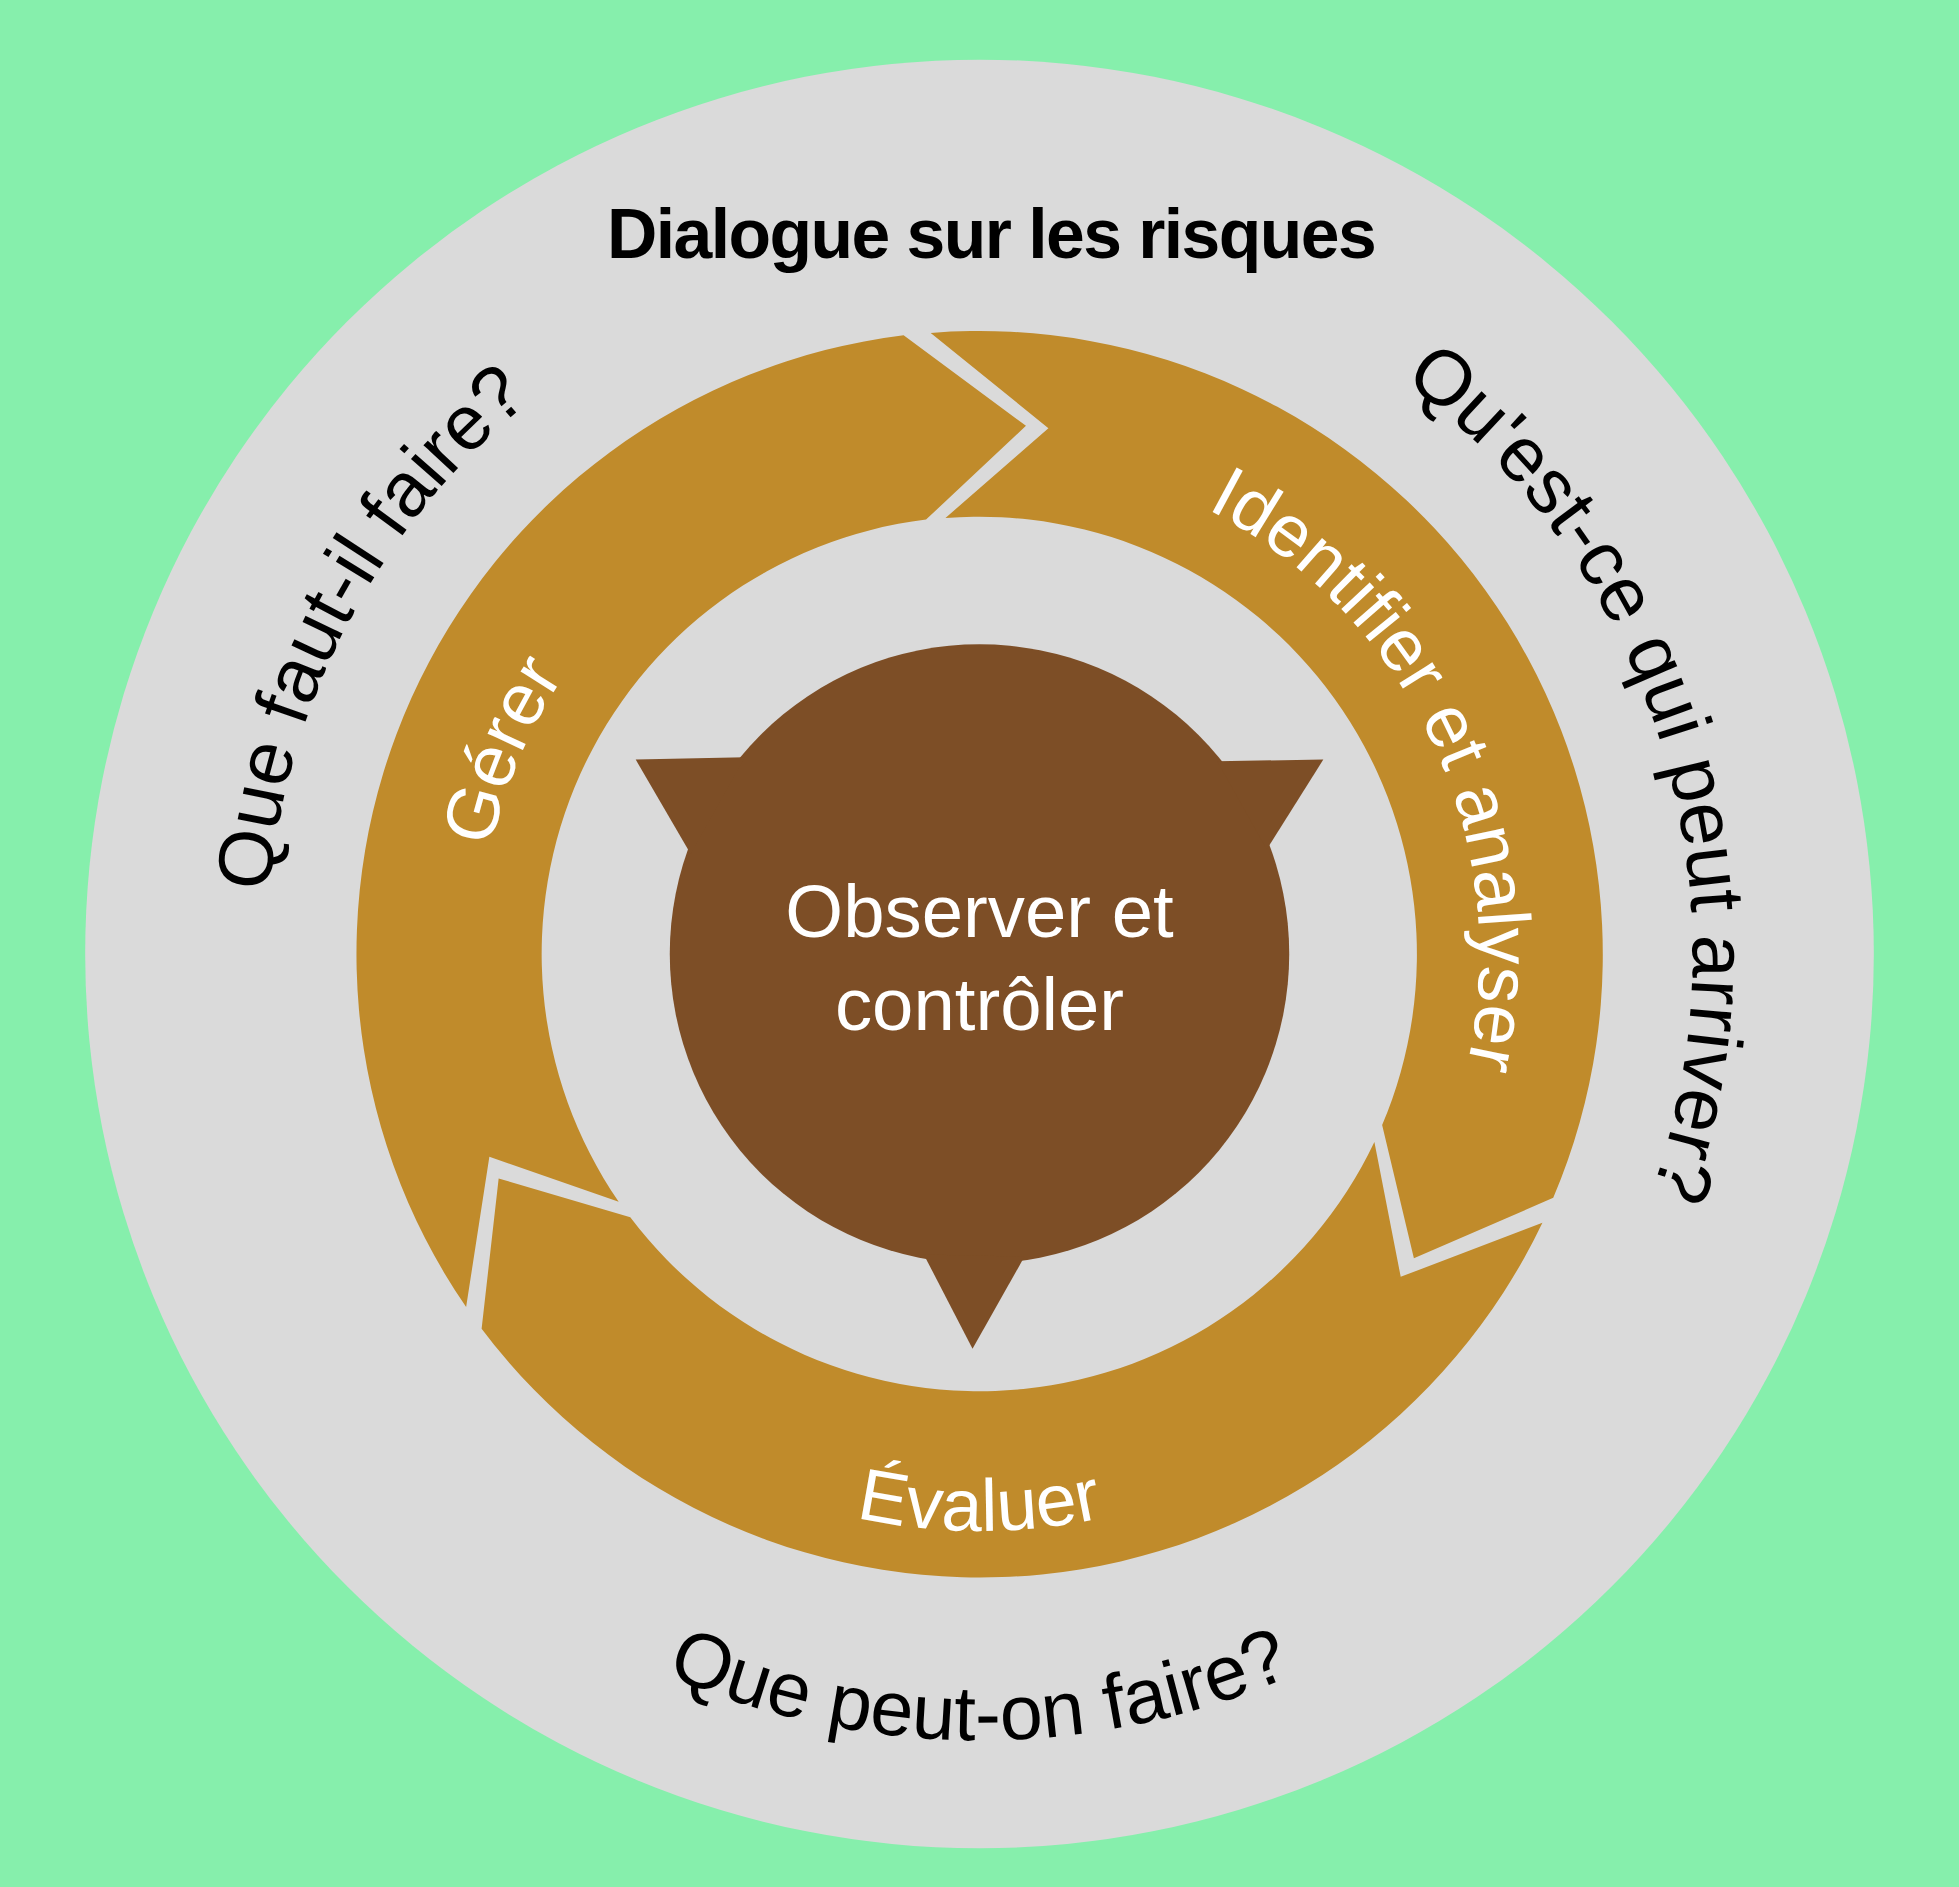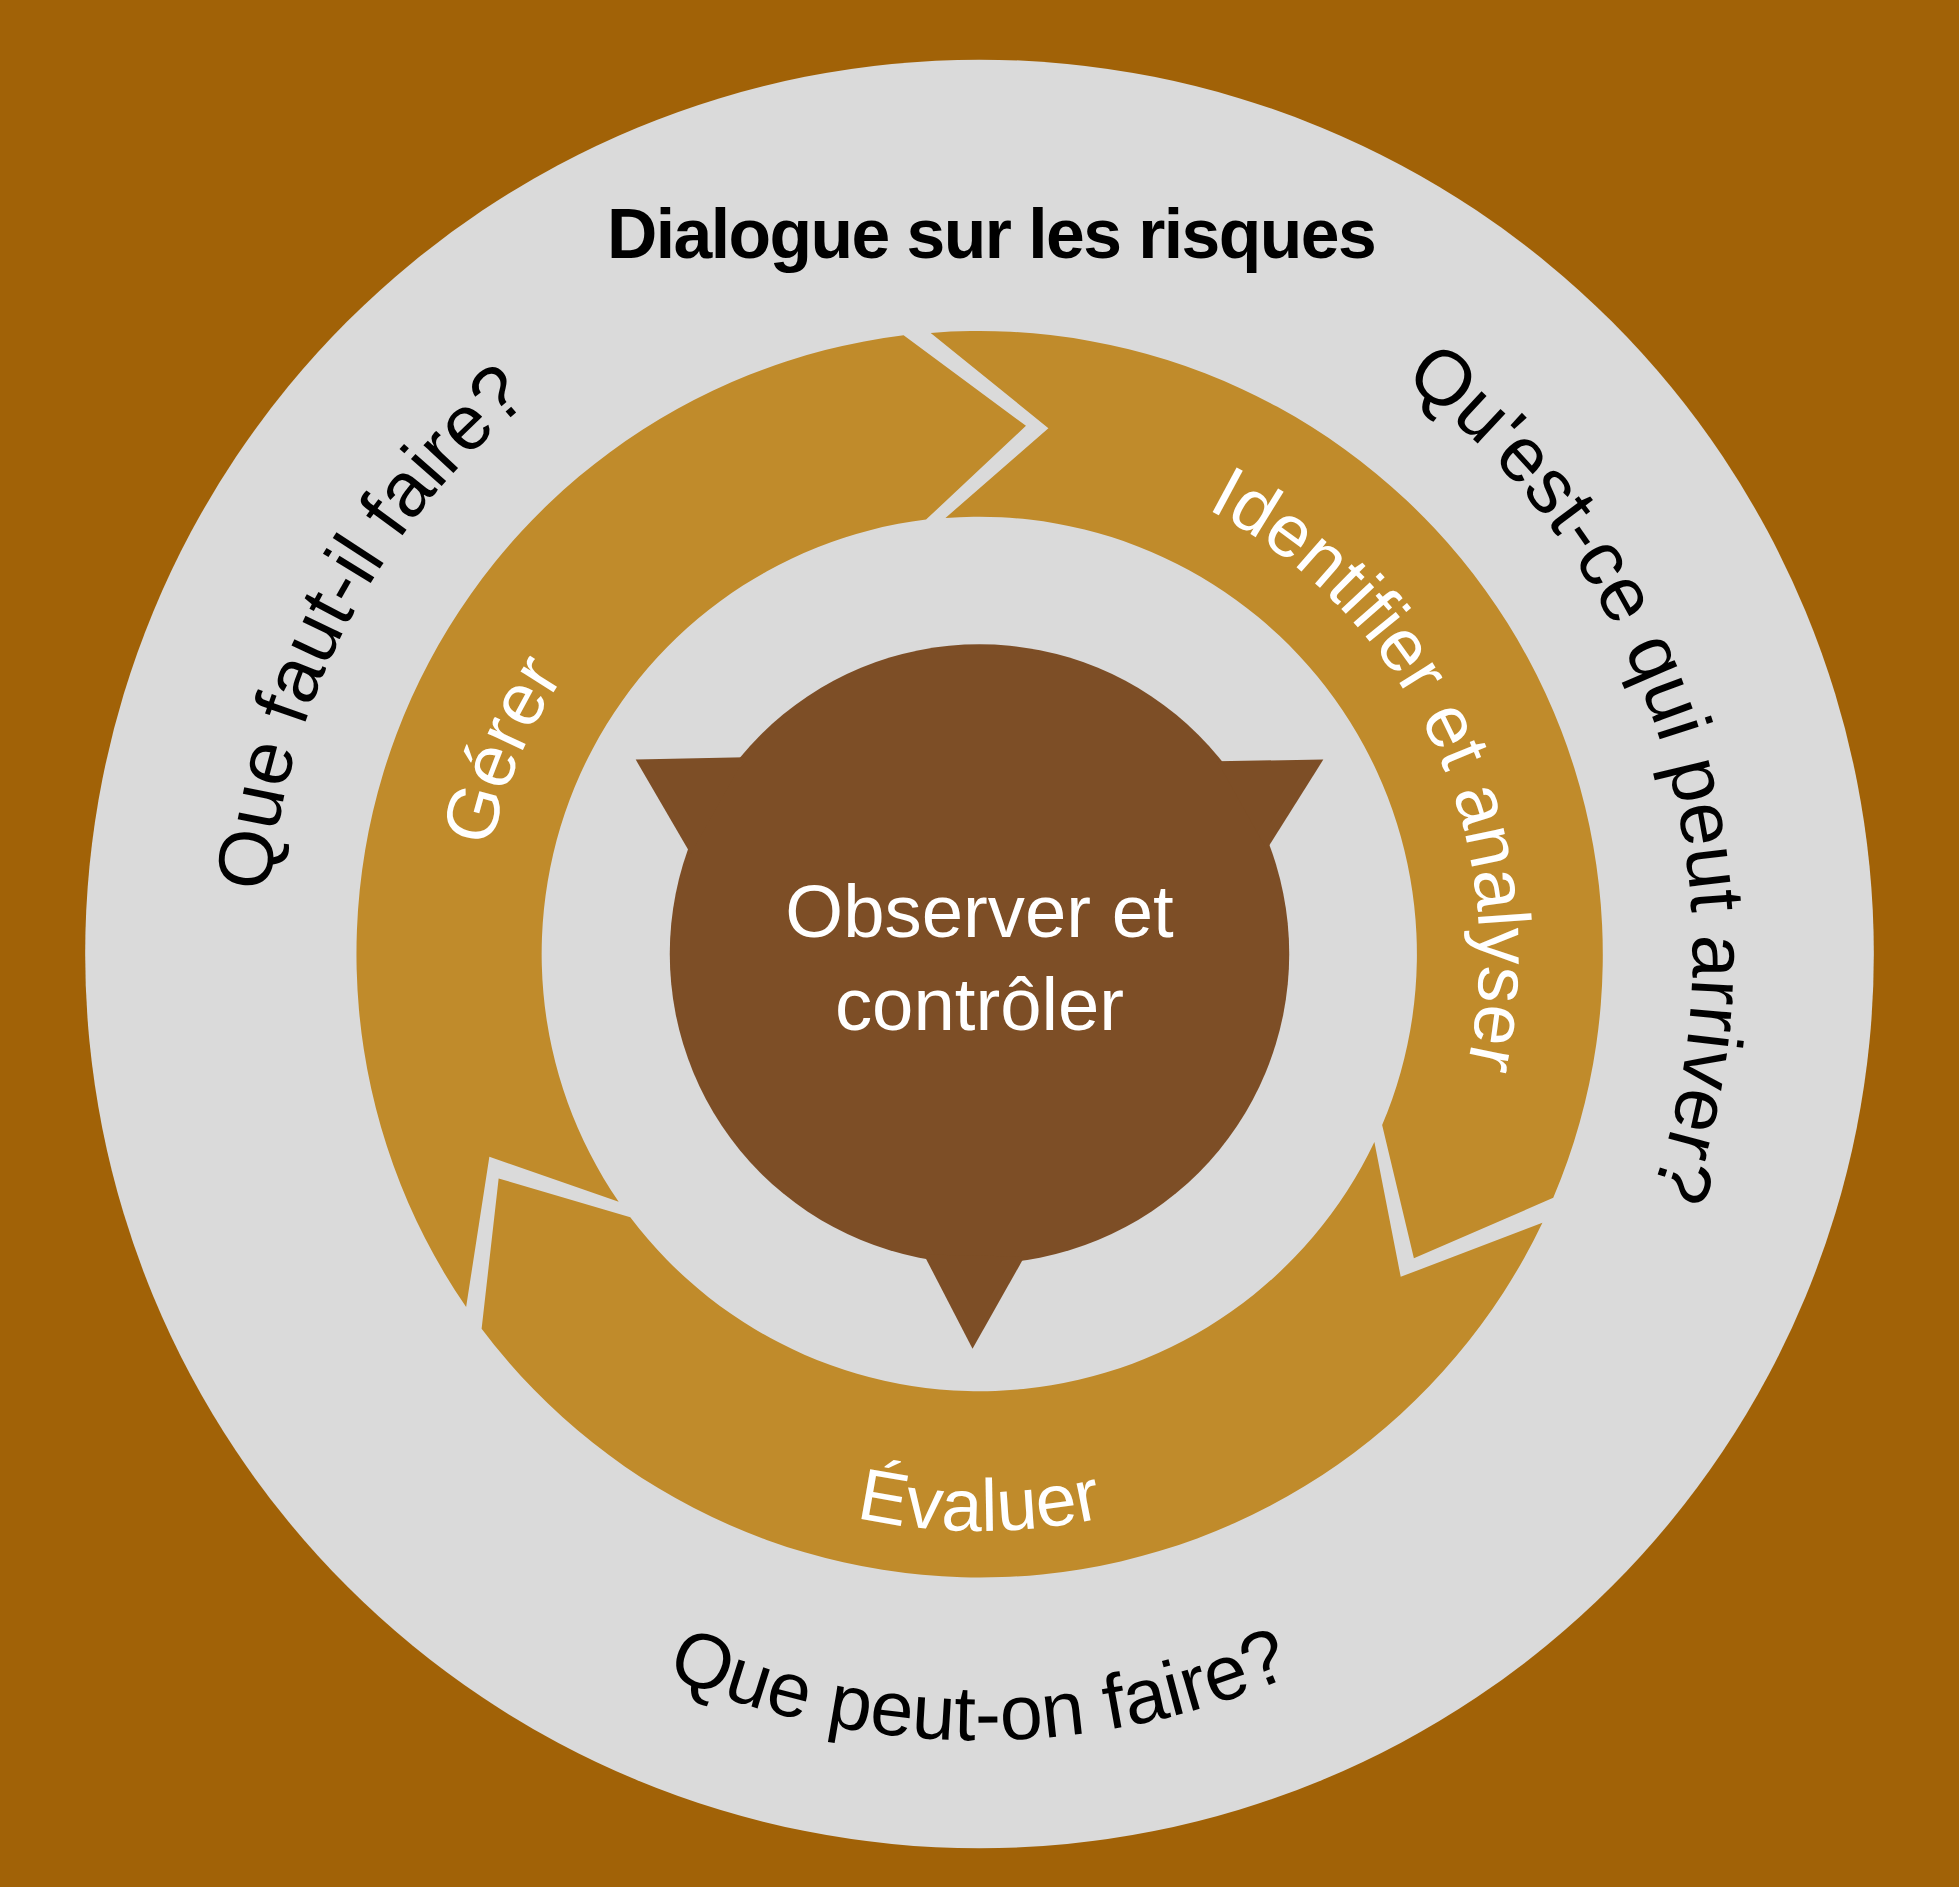--- a/index.html
+++ b/index.html
@@ -4,21 +4,21 @@
 <style>
   html, body {
     margin: 0;
     padding: 0;
     background: #FFFFFF;
   }
   .stage {
     width: 1959px;
     height: 1887px;
     position: relative;
-    background: #a16207;
+    background: #86efac;
   }
   svg { display: block; }
   .t {
     font-family: "Liberation Sans", "DejaVu Sans", sans-serif;
   }
   .title-text {
     font-size: 90px;
     font-weight: 700;
     letter-spacing: -2px;
   }

